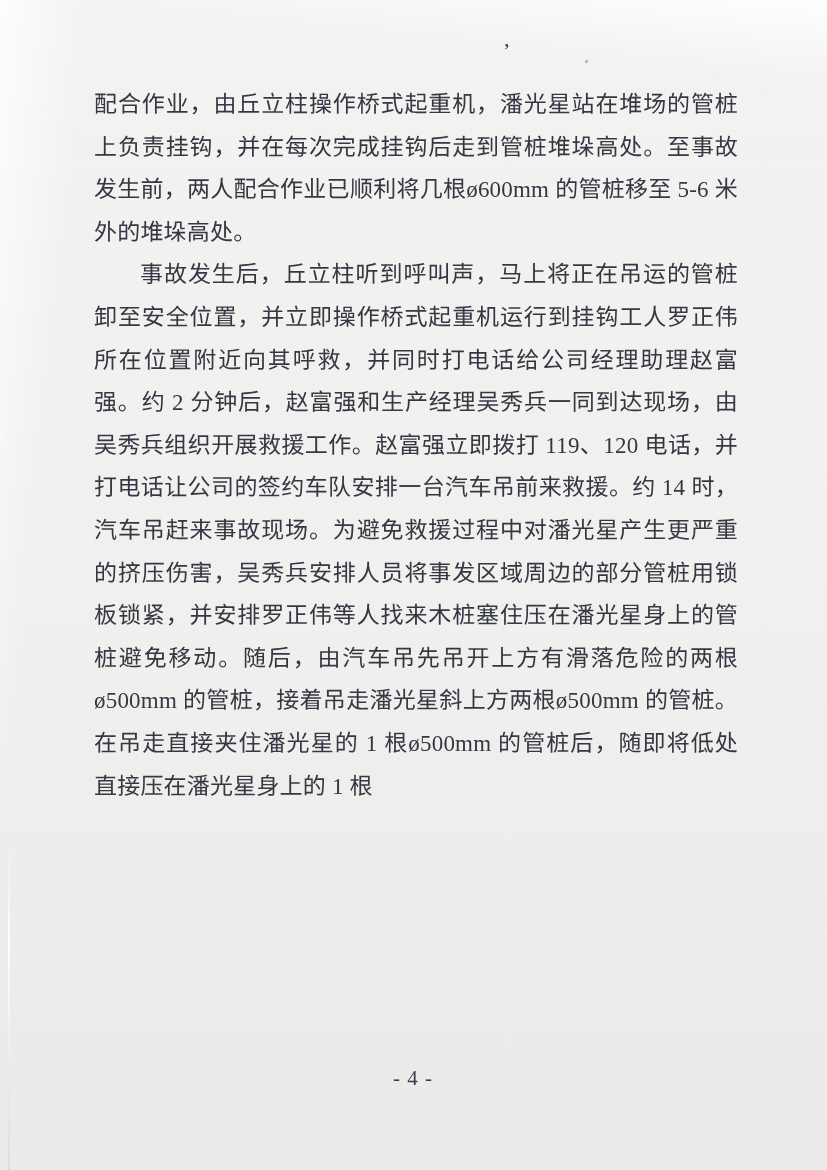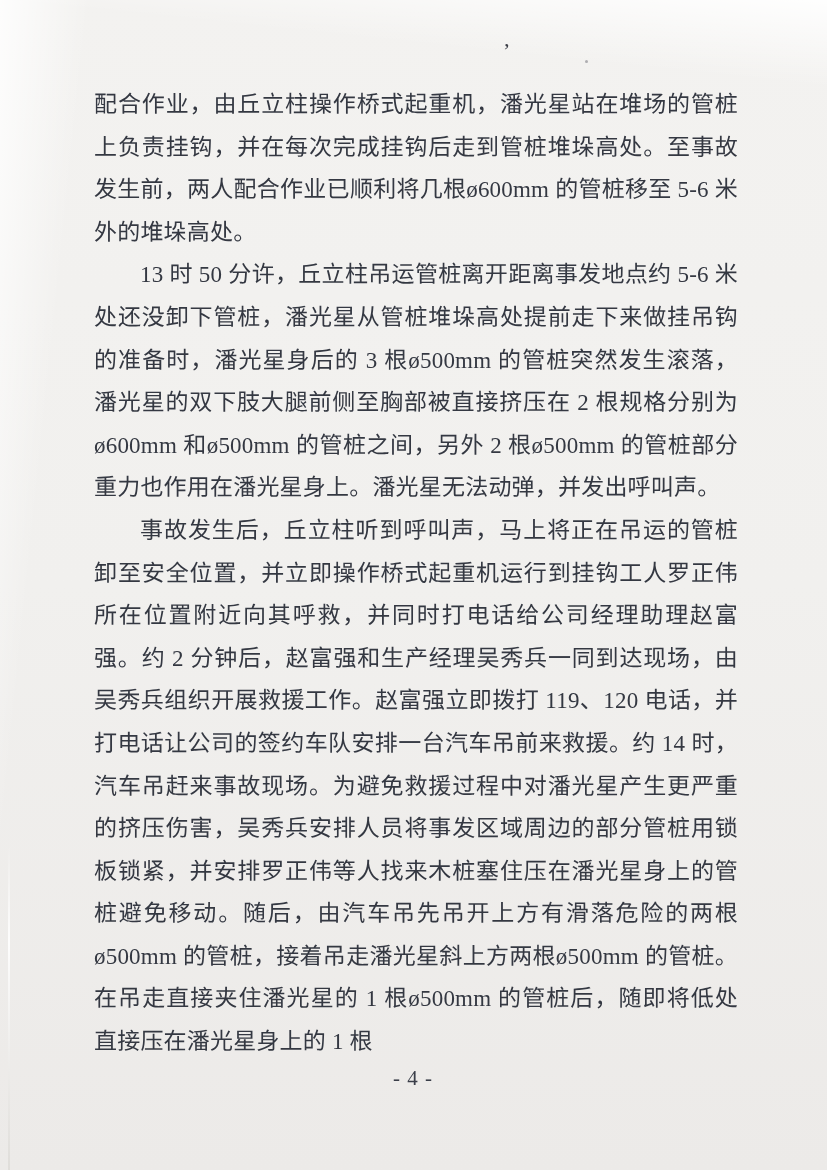--- a/index.html
+++ b/index.html
@@ -87,21 +87,20 @@
 <body>
 
 <div class="page">
 
   <span class="stray-mark">’</span>
   <span class="speck"></span>
 
   <div class="content">
     <p class="para">配合作业，由丘立柱操作桥式起重机，潘光星站在堆场的管桩上负责挂钩，并在每次完成挂钩后走到管桩堆垛高处。至事故发生前，两人配合作业已顺利将几根ø600mm 的管桩移至 5-6 米外的堆垛高处。</p>
 
-    <p class="para indent">13 时 50 分许，丘立柱吊运管桩离开距离事发地点约 5-6 米处还没卸下管桩，潘光星从管桩堆垛高处提前走下来做挂吊钩的准备时，潘光星身后的 3 根ø500mm 的管桩突然发生滚落，潘光星的双下肢大腿前侧至胸部被直接挤压在 2 根规格分别为ø600mm 和ø500mm 的管桩之间，另外 2 根ø500mm 的管桩部分重力也作用在潘光星身上。潘光星无法动弹，并发出呼叫声。</p>
 
 
     <p class="para indent">事故发生后，丘立柱听到呼叫声，马上将正在吊运的管桩卸至安全位置，并立即操作桥式起重机运行到挂钩工人罗正伟所在位置附近向其呼救，并同时打电话给公司经理助理赵富强。约 2 分钟后，赵富强和生产经理吴秀兵一同到达现场，由吴秀兵组织开展救援工作。赵富强立即拨打 119、120 电话，并打电话让公司的签约车队安排一台汽车吊前来救援。约 14 时，汽车吊赶来事故现场。为避免救援过程中对潘光星产生更严重的挤压伤害，吴秀兵安排人员将事发区域周边的部分管桩用锁板锁紧，并安排罗正伟等人找来木桩塞住压在潘光星身上的管桩避免移动。随后，由汽车吊先吊开上方有滑落危险的两根ø500mm 的管桩，接着吊走潘光星斜上方两根ø500mm 的管桩。在吊走直接夹住潘光星的 1 根ø500mm 的管桩后，随即将低处直接压在潘光星身上的 1 根</p>
   </div>
 
   <div class="page-number">- 4 -</div>
 
 </div>
 
 </body></html>

